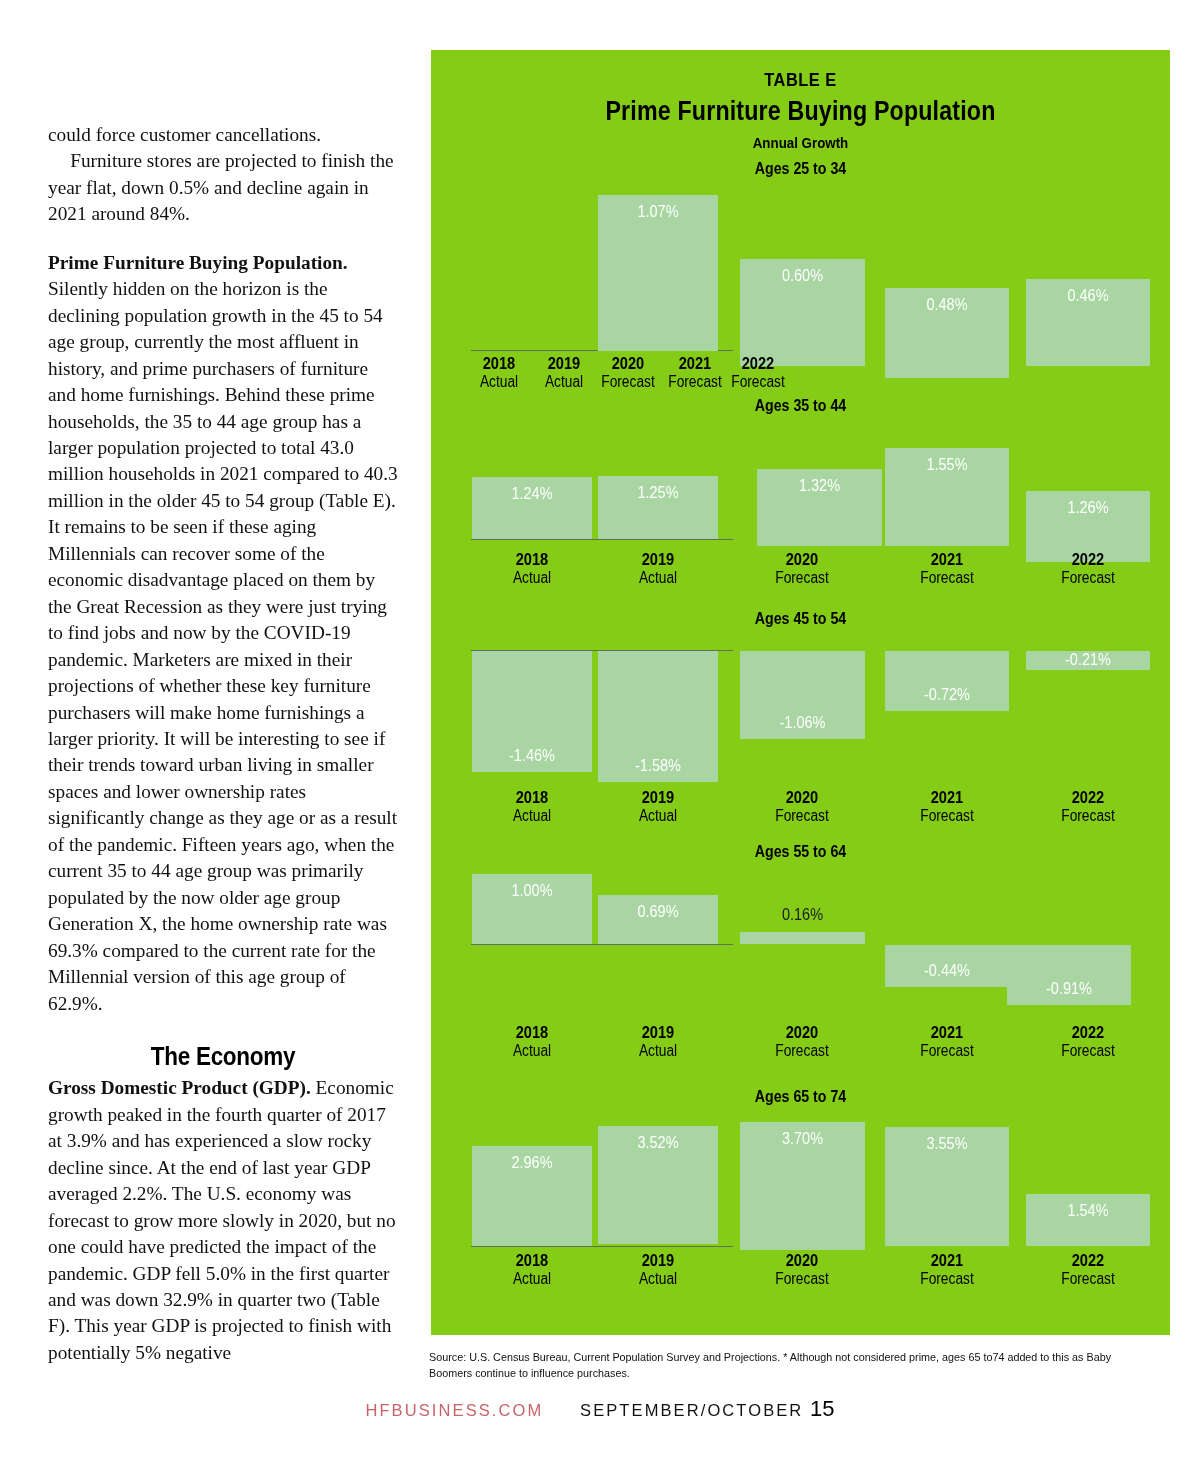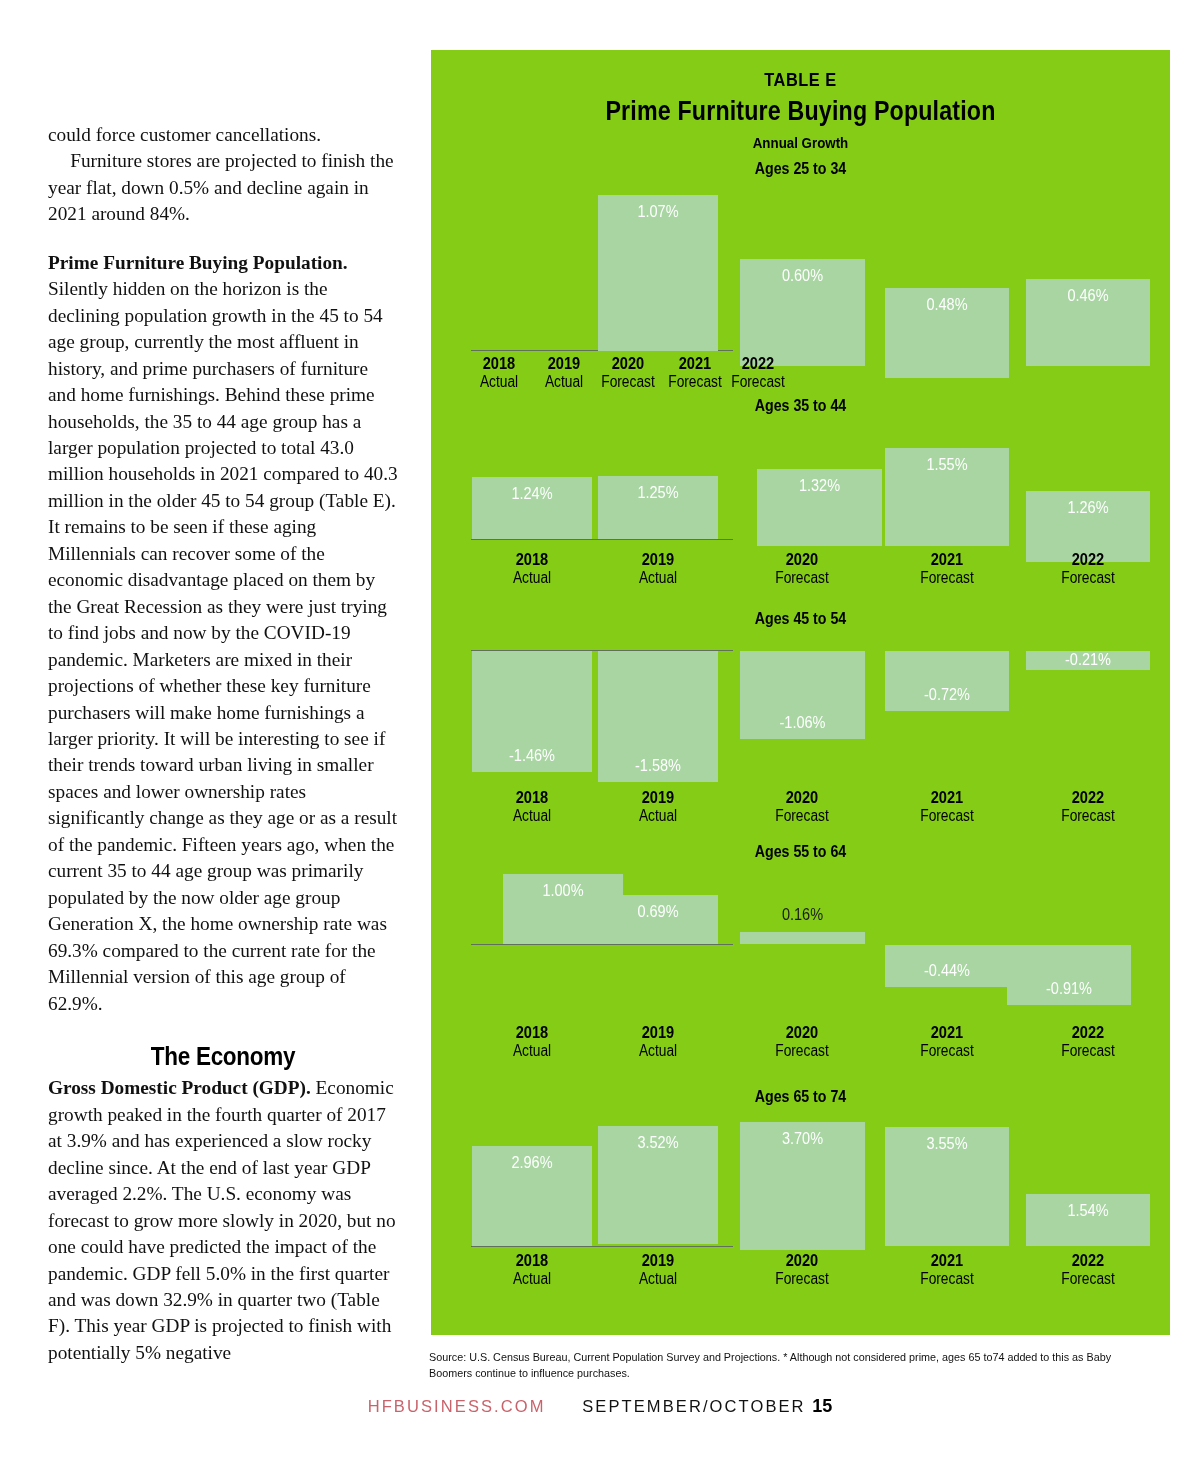--- a/index.html
+++ b/index.html
@@ -114,21 +114,21 @@
     transform:scaleX(.93);transform-origin:left top;
   }
   .footer{
     position:absolute;left:0;top:1396px;width:1200px;
     text-align:center;
     font-family:"Liberation Sans",sans-serif;
     font-size:16.5px;letter-spacing:2.1px;
   }
   .footer .site{color:#c9636b;}
   .footer .issue{color:#111;margin-left:30px;}
-  .footer .pg{color:#000;font-weight:bold;letter-spacing:0;font-size:18px;}
+  .footer .pg{color:#000;font-weight:normal;letter-spacing:0;font-size:22px;}
 </style>
 </head>
 <body>
 
 <div class="page">
 
   <div class="left-col">
     <p>could force customer cancellations.</p>
     <p class="p-indent">Furniture stores are projected to finish the year flat, down 0.5% and decline again in 2021 around 84%.</p>
     <p class="p-gap"><span class="runin">Prime Furniture Buying Population.</span><span> Silently hidden on the horizon is the declining population growth in the 45 to 54 age group, currently the most affluent in history, and prime purchasers of furniture and home furnishings. Behind these prime households, the 35 to 44 age group has a larger population projected to total 43.0 million households in 2021 compared to 40.3 million in the older 45 to 54 group (Table E). It remains to be seen if these aging Millennials can recover some of the economic disadvantage placed on them by the Great Recession as they were just trying to find jobs and now by the COVID-19 pandemic. Marketers are mixed in their projections of whether these key furniture purchasers will make home furnishings a larger priority. It will be interesting to see if their trends toward urban living in smaller spaces and lower ownership rates significantly change as they age or as a result of the pandemic. Fifteen years ago, when the current 35 to 44 age group was primarily populated by the now older age group Generation X, the home ownership rate was 69.3% compared to the current rate for the Millennial version of this age group of 62.9%.</span></p>
@@ -278,21 +278,21 @@
           </div>
         </div>
       </div>
     </div>
 
     <div class="grp-title" style="margin-top:2px;">Ages 55 to 64</div>
     <div class="chart" style="height:224px;">
       <div class="plot" style="height:224px;">
         <div class="axis" style="left:20px;top:83px;width:262px;"></div>
 
-        <div class="bar pos" style="left:21px;top:13px;width:120px;height:70px;margin-left:31px;">
+        <div class="bar pos" style="left:21px;top:13px;width:120px;height:70px;">
           <div class="val">1.00%</div>
         </div>
         <div class="bar pos" style="left:147px;top:34px;width:120px;height:49px;">
           <div class="val">0.69%</div>
         </div>
         <div class="bar pos" style="left:289px;top:71px;width:125px;height:12px;"></div>
         <div class="val outside" style="left:289px;width:125px;top:44px;">0.16%</div>
 
         <div class="bar neg" style="left:434px;top:84px;width:124px;height:42px;">
           <div class="val">-0.44%</div>

